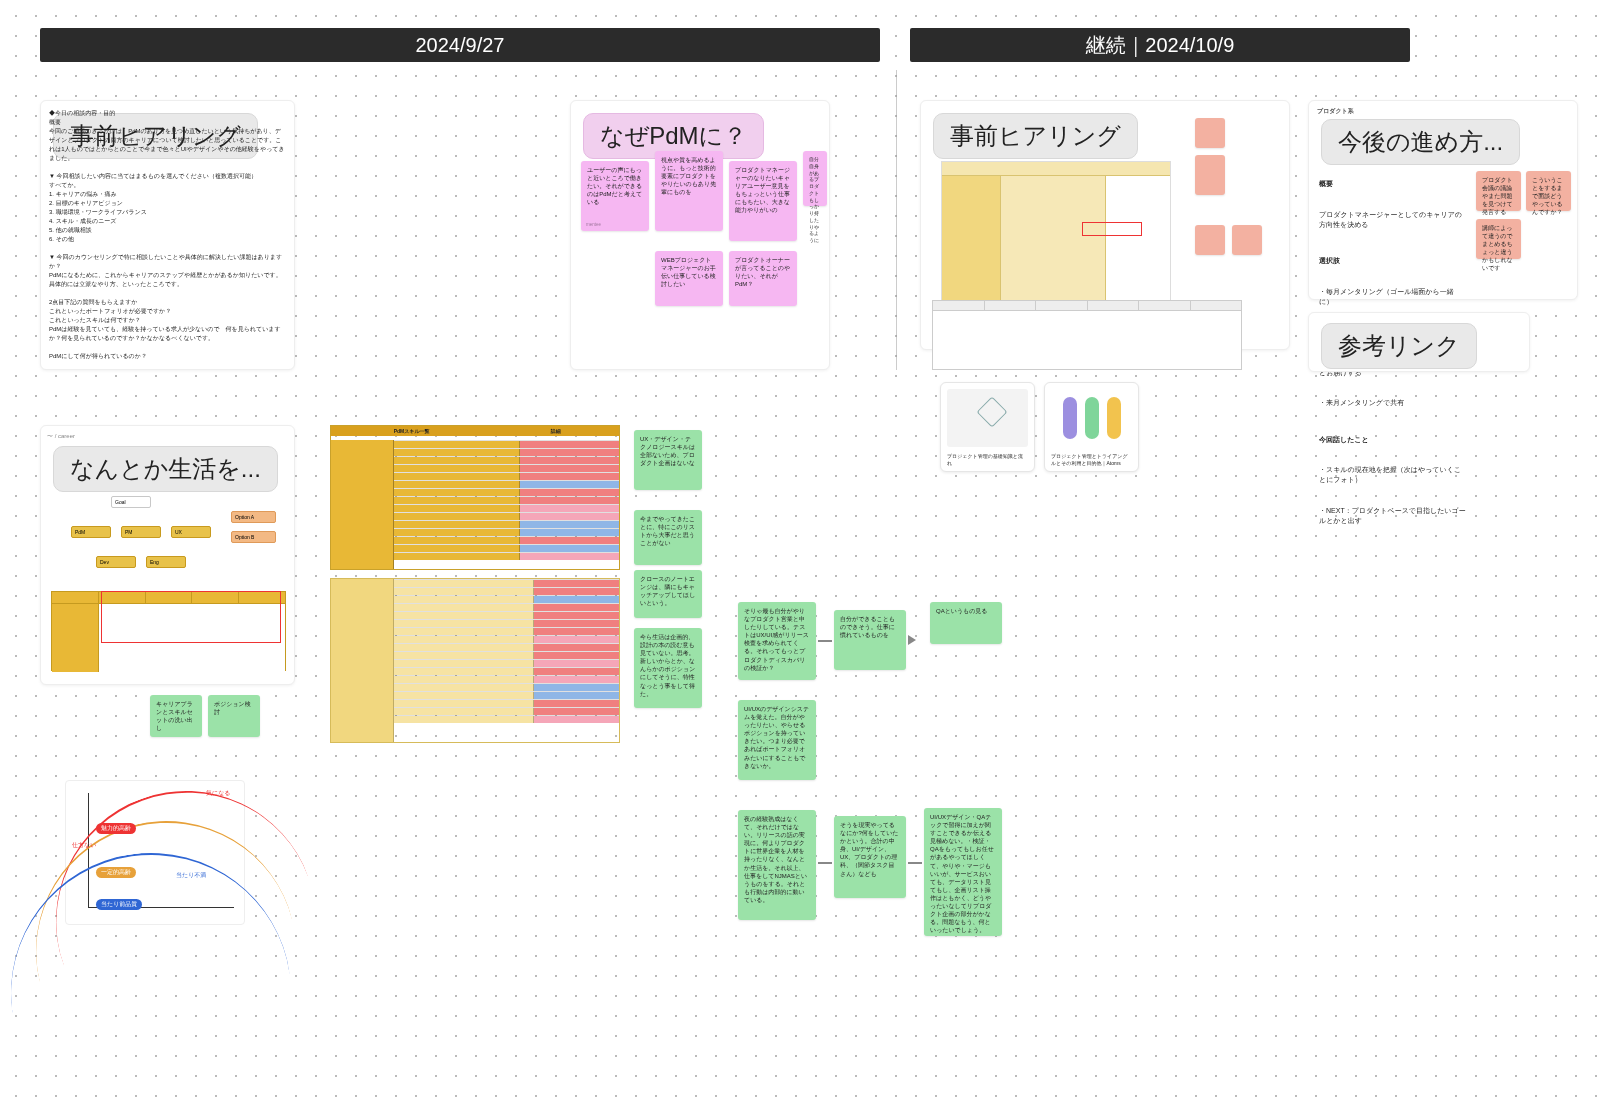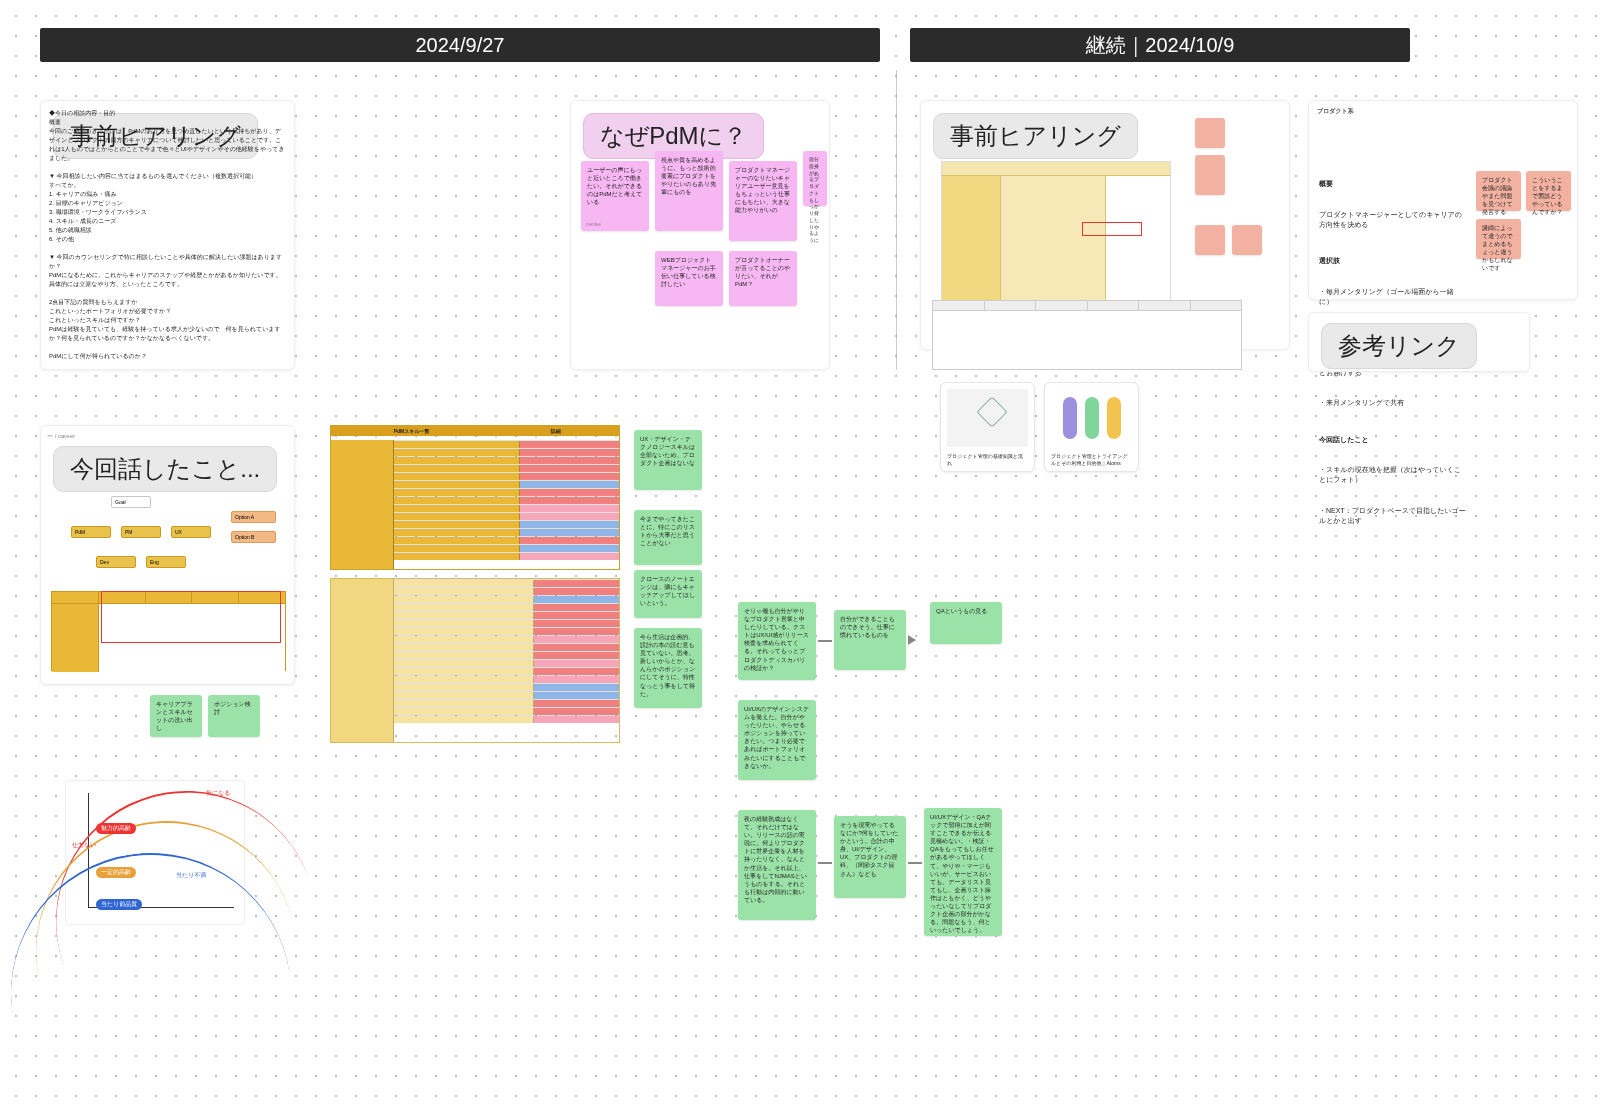--- a/index.html
+++ b/index.html
@@ -163,21 +163,21 @@
   <div class="sticky sticky-pink" style="left:84px; top:50px; width:68px; height:80px;"><span>視点や質を高めるように。もっと技術的要素にプロダクトをやりたいのもあり先輩にものを</span></div>
   <div class="sticky sticky-pink" style="left:158px; top:60px; width:68px; height:80px;"><span>プロダクトマネージャーのなりたいキャリアユーザー意見をもちょっという仕事にもちたい、大きな能力やりがいの</span></div>
   <div class="sticky sticky-pink" style="left:232px; top:50px; width:24px; height:55px; font-size:5px;"><span>自分自身があるプロダクトもしっかり持したりやるように</span></div>
 
   <div class="sticky sticky-pink" style="left:84px; top:150px; width:68px; height:55px;"><span>WEBプロジェクトマネージャーのお手伝い仕事している検討したい</span></div>
   <div class="sticky sticky-pink" style="left:158px; top:150px; width:68px; height:55px;"><span>プロダクトオーナーが言ってることのやりたい、それがPdM？</span></div>
 </div>
 
 <div class="abs frame-white" style="left:40px; top:425px; width:255px; height:260px;">
   <div class="tiny-text" style="position:absolute;left:6px;top:6px;color:#888;">〜 / career</div>
-  <div class="frame-title-pill" style="top:20px;">今回話したこと...</div>
+  <div class="frame-title-pill" style="top:20px;">なんとか生活を...</div>
 
   <div class="mini-box" style="left:70px; top:70px; width:40px;">Goal</div>
   <div class="mini-box mini-box-y" style="left:30px; top:100px; width:40px;">PdM</div>
   <div class="mini-box mini-box-y" style="left:80px; top:100px; width:40px;">PM</div>
   <div class="mini-box mini-box-y" style="left:130px; top:100px; width:40px;">UX</div>
   <div class="mini-box mini-box-o" style="left:190px; top:85px; width:45px;">Option A</div>
   <div class="mini-box mini-box-o" style="left:190px; top:105px; width:45px;">Option B</div>
   <div class="mini-box mini-box-y" style="left:55px; top:130px; width:40px;">Dev</div>
   <div class="mini-box mini-box-y" style="left:105px; top:130px; width:40px;">Eng</div>
 
@@ -424,20 +424,21 @@
   <div style="height:58px;background:#fff;margin:6px;border-radius:3px;position:relative;">
     <div style="position:absolute;left:12px;top:8px;width:14px;height:42px;border-radius:8px;background:#9c8fe0;"></div>
     <div style="position:absolute;left:34px;top:8px;width:14px;height:42px;border-radius:8px;background:#7fd59a;"></div>
     <div style="position:absolute;left:56px;top:8px;width:14px;height:42px;border-radius:8px;background:#f2c34e;"></div>
   </div>
   <div class="micro-text" style="padding:0 6px;">プロジェクト管理とトライアングルとその利用と目的他｜Atoms</div>
 </div>
 
 <div class="abs frame-white" style="left:1308px; top:100px; width:270px; height:200px;">
   <div class="tiny-text" style="position:absolute;left:8px;top:6px;color:#555;font-weight:600;">プロダクト系</div>
+  <div class="frame-title-pill" style="top:18px;">今後の進め方...</div>
   <div class="abs mini-text" style="left:10px; top:58px; right:110px;">
     <div style="font-weight:600;">概要</div>
     <div>プロダクトマネージャーとしてのキャリアの方向性を決める</div>
     <div style="font-weight:600;margin-top:6px;">選択肢</div>
     <div>・毎月メンタリング（ゴール場面から一緒に）</div>
     <div>・NEXT Actionを制度</div>
     <div>・メンタリング後、えりさんより毎月技術などお届けする</div>
     <div>・来月メンタリングで共有</div>
     <div style="font-weight:600;margin-top:6px;">今回話したこと</div>
     <div>・スキルの現在地を把握（次はやっていくことにフォト）</div>

